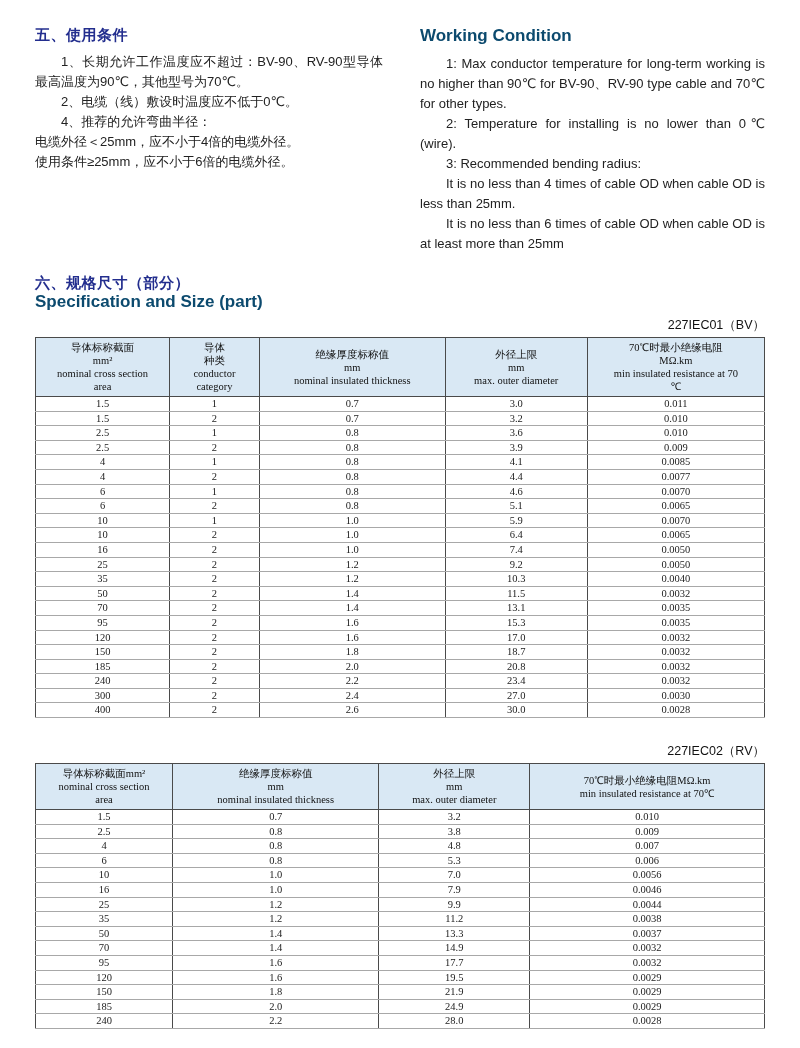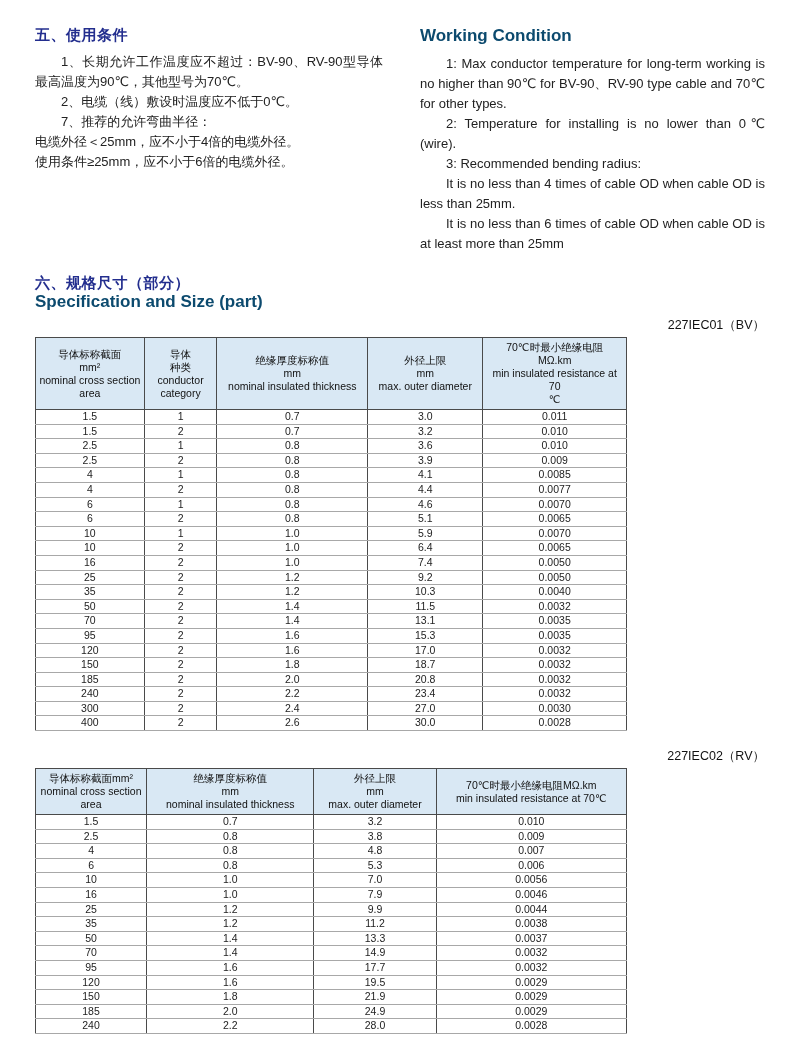--- a/index.html
+++ b/index.html
@@ -34,25 +34,26 @@
 
   
   .sec2 { margin-top:18px;flex-direction:column; }
   .sec2 .h-zh { padding-top:2px; }
 
   
   .table-label {
     text-align:right; font-weight:normal; font-size:12.5px; color:#111;
     margin-top:5px; margin-bottom:3px;
   }
-  .table-label.gap { margin-top:17px; }
+  .table-label.gap { margin-top:25px; }
 
   table.spec {
-    width:592px; border-collapse:collapse; table-layout:fixed;
+    width:730px; border-collapse:collapse; table-layout:fixed;
     border:1.5px solid #4a4a4a;
+    font-family:Liberation Serif, serif;
   }
   table.spec th {
     background:#d9e8f4;
     font-weight:normal; font-size:10.5px; line-height:13px;
     text-align:center; vertical-align:middle;
     padding:3px 2px;
     border-left:1px solid #4a4a4a; border-right:1px solid #4a4a4a;
     border-bottom:1px solid #4a4a4a;
     color:#111;
   }
@@ -69,21 +70,21 @@
 <body>
 
 <div class="page">
 
   <div class="two-col">
     <div class="col-left">
       <div class="h-zh">五、使用条件</div>
       <div class="paras" id="paras-zh">
           <p class="para indent">1、长期允许工作温度应不超过：BV-90、RV-90型导体最高温度为90℃，其他型号为70℃。</p>
           <p class="para indent">2、电缆（线）敷设时温度应不低于0℃。</p>
-          <p class="para indent">7、推荐的允许弯曲半径：</p>
+          <p class="para indent">4、推荐的允许弯曲半径：</p>
           <p class="para">电缆外径＜25mm，应不小于4倍的电缆外径。</p>
           <p class="para">使用条件≥25mm，应不小于6倍的电缆外径。</p>
         </div>
     </div>
     <div class="col-right">
       <div class="h-en">Working Condition</div>
       <div class="paras" id="paras-en">
           <p class="para indent">1: Max conductor temperature for long-term working is no higher than 90℃ for BV-90、RV-90 type cable and 70℃ for other types.</p>
           <p class="para indent">2: Temperature for installing is no lower than 0℃ (wire).</p>
           <p class="para indent">3: Recommended bending radius:</p>

